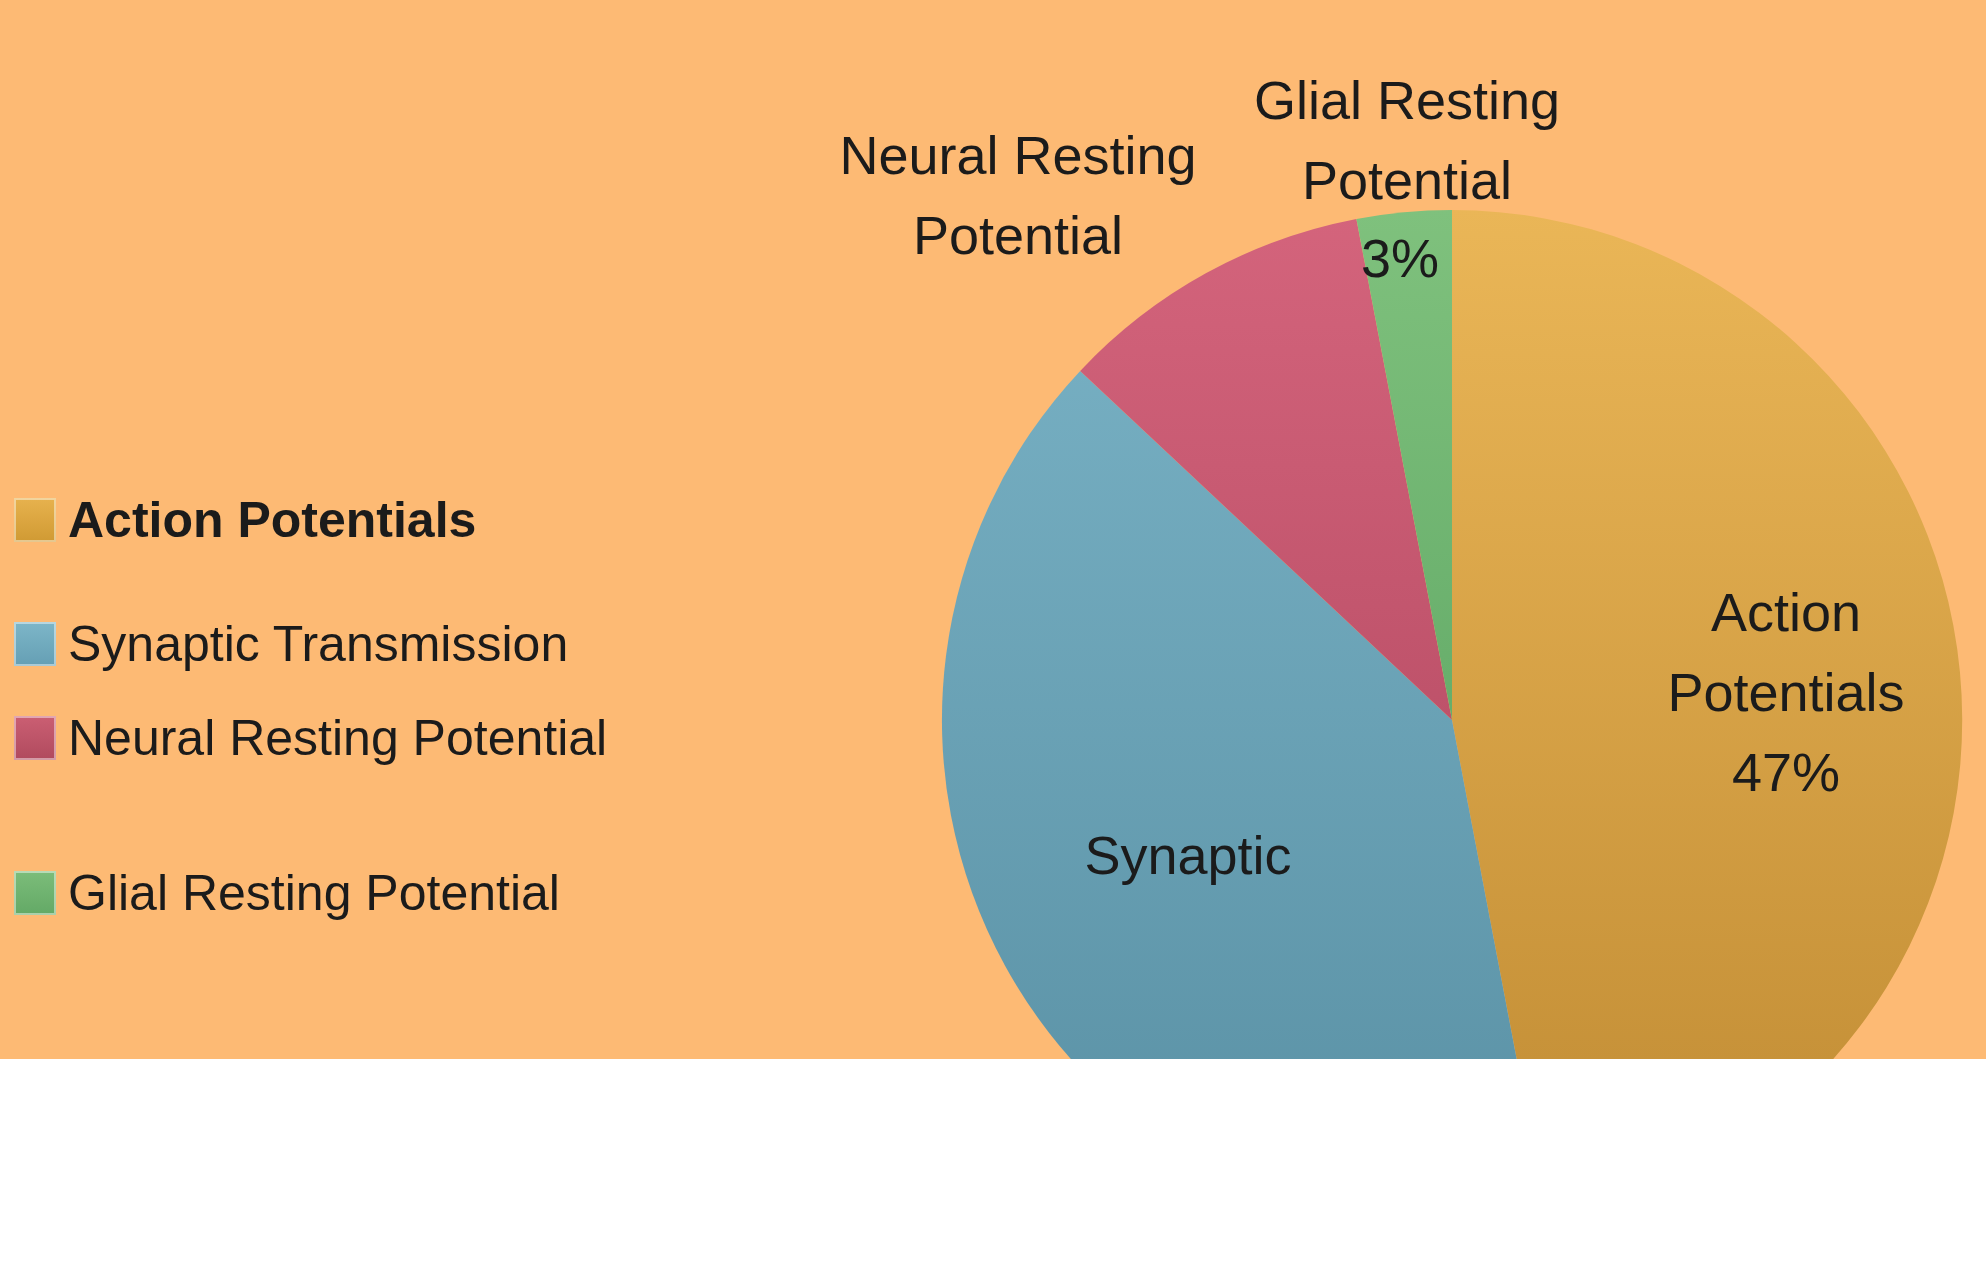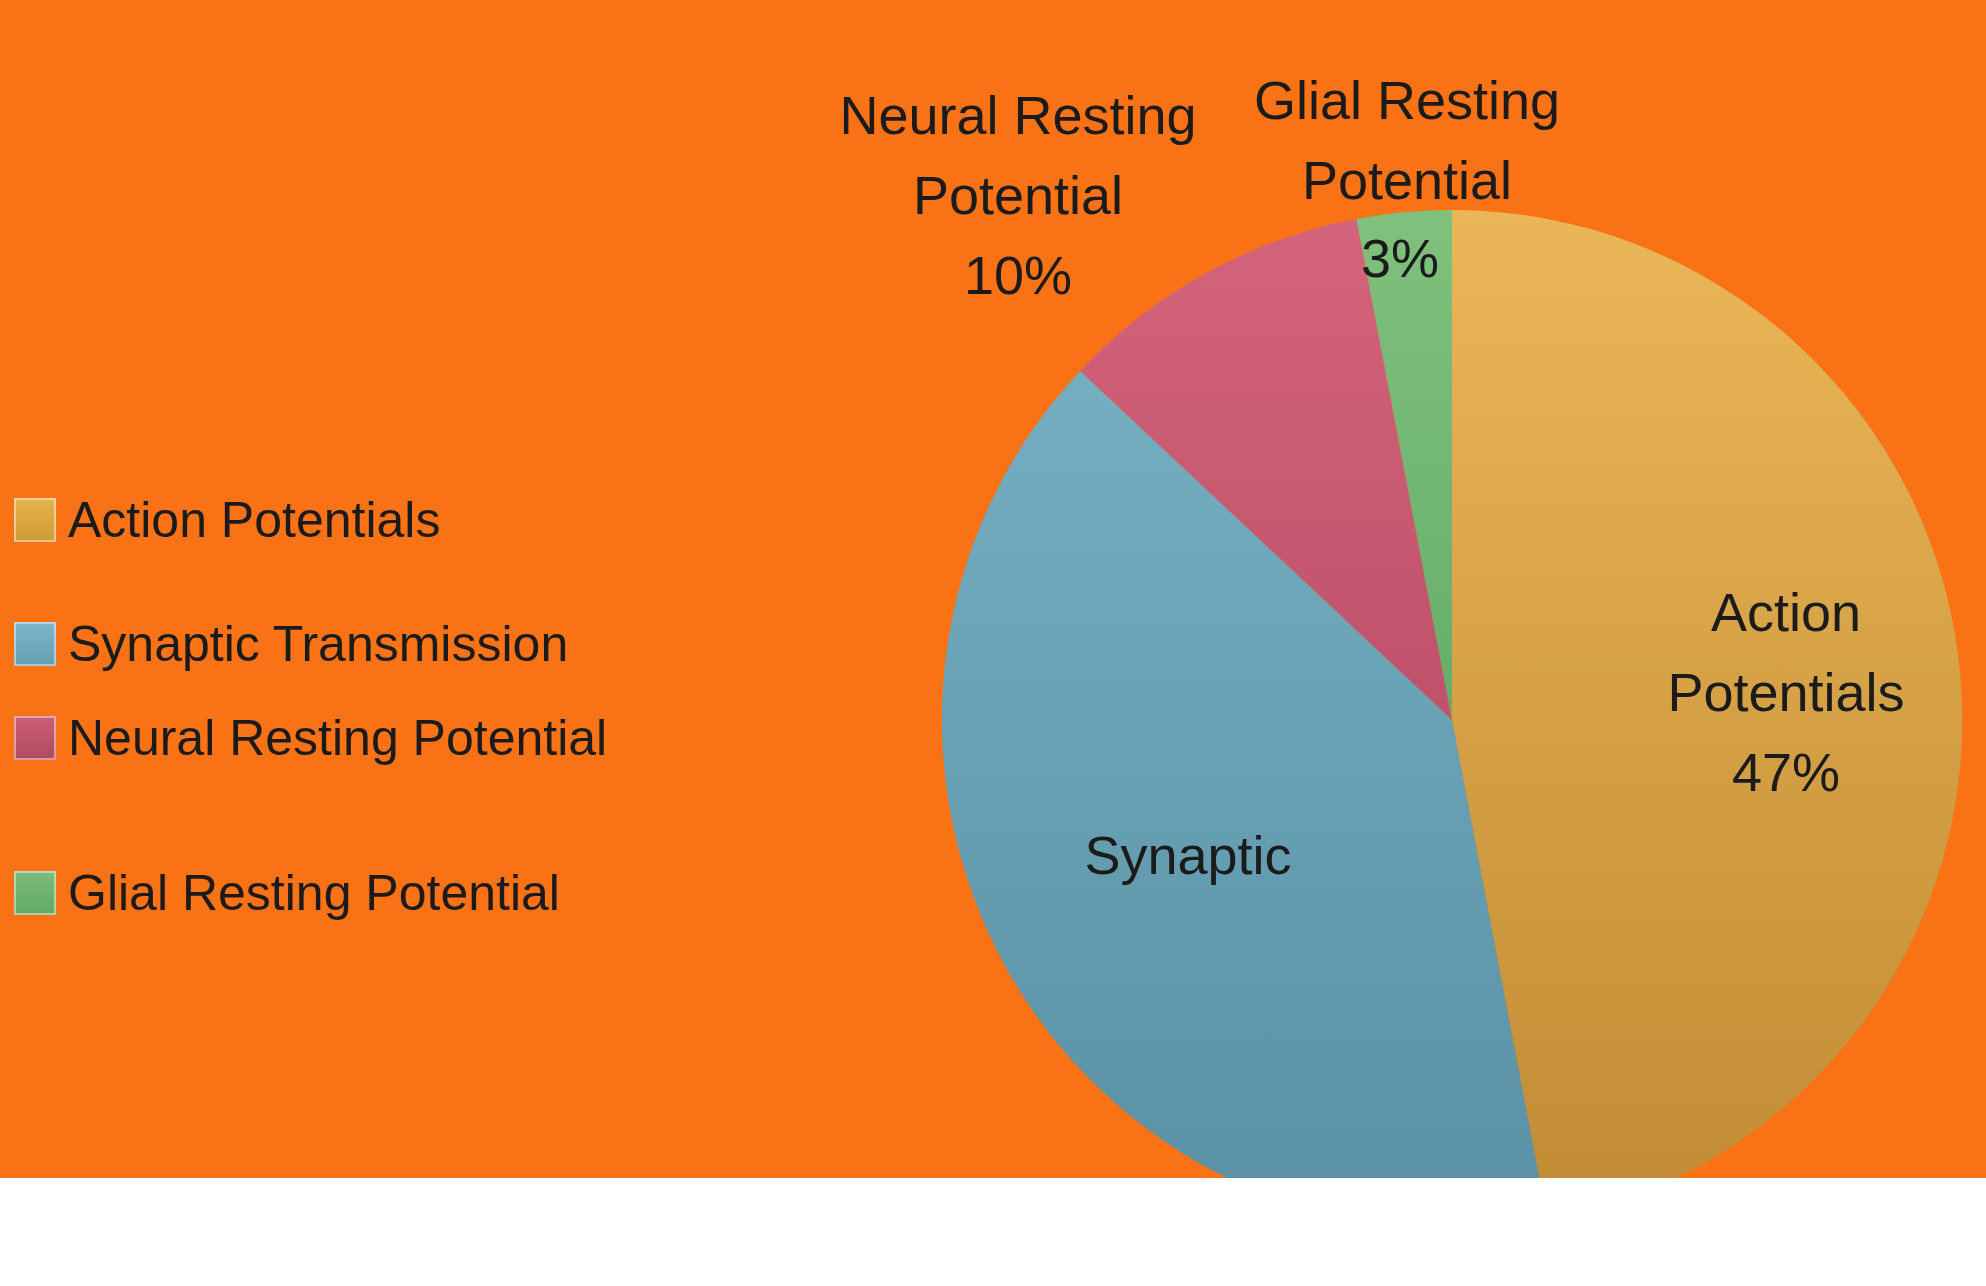--- a/index.html
+++ b/index.html
@@ -1,19 +1,19 @@
 <!DOCTYPE html>
 <html><head>
 <meta charset="utf-8">
 <style>
   html,body{margin:0;padding:0;background:#ffffff;}
   #canvas{
     position:relative;
-    width:1986px;height:1178px;
-    background:#f97316;
+    width:1986px;height:1059px;
+    background:#fdba74;
     font-family:"Liberation Sans","DejaVu Sans",sans-serif;
     color:#1b1b1b;
     overflow:hidden;
   }
   #pie-svg{position:absolute;left:0;top:0;}
   .callout{
     position:absolute;
     transform:translate(-50%,-50%);
     text-align:center;
     font-size:54px;
@@ -29,21 +29,21 @@
   }
   .legend-row .swatch{
     width:42px;height:44px;flex:0 0 42px;
     box-shadow:inset 0 0 0 2px rgba(255,255,255,0.45);
   }
   .legend-row .lbl{
     margin-left:12px;
     font-size:50px;line-height:50px;
     white-space:nowrap;color:#1b1b1b;
   }
-  .row-0{top:498px;} .row-1{top:622px;} .row-2{top:716px;} .row-3{top:871px;}
+  .row-0{top:498px;font-weight:bold;} .row-1{top:622px;} .row-2{top:716px;} .row-3{top:871px;}
 </style>
 </head>
 <body>
 
 <div id="canvas">
 
   <svg id="pie-svg" width="1986" height="1286" viewBox="0 0 1986 1286">
     <defs>
       <linearGradient id="grad0" gradientUnits="userSpaceOnUse" x1="0" y1="210" x2="0" y2="1230">
         <stop offset="0" stop-color="#EAB657"></stop>
@@ -64,21 +64,20 @@
     </defs>
     <path d="M 1452 720 L 1452 210 A 510 510 0 0 1 1547.6 1221 Z" fill="url(#grad0)"></path>
     <path d="M 1452 720 L 1547.6 1221 A 510 510 0 0 1 1080.2 370.9 Z" fill="url(#grad1)"></path>
     <path d="M 1452 720 L 1080.2 370.9 A 510 510 0 0 1 1356.4 219 Z" fill="url(#grad2)"></path>
     <path d="M 1452 720 L 1356.4 219 A 510 510 0 0 1 1452 210 Z" fill="url(#grad3)"></path>
   </svg>
 
   <div class="callout" style="left:1018px;top:195px;">
     <div>Neural Resting</div>
     <div>Potential</div>
-    <div>10%</div>
   </div>
 
   <div class="callout" style="left:1395px;top:140px;margin-left:12px;">
     <div>Glial Resting</div>
     <div>Potential</div>
   </div>
 
   <div class="callout" style="left:1400px;top:258px;">
     <div>3%</div>
   </div>

